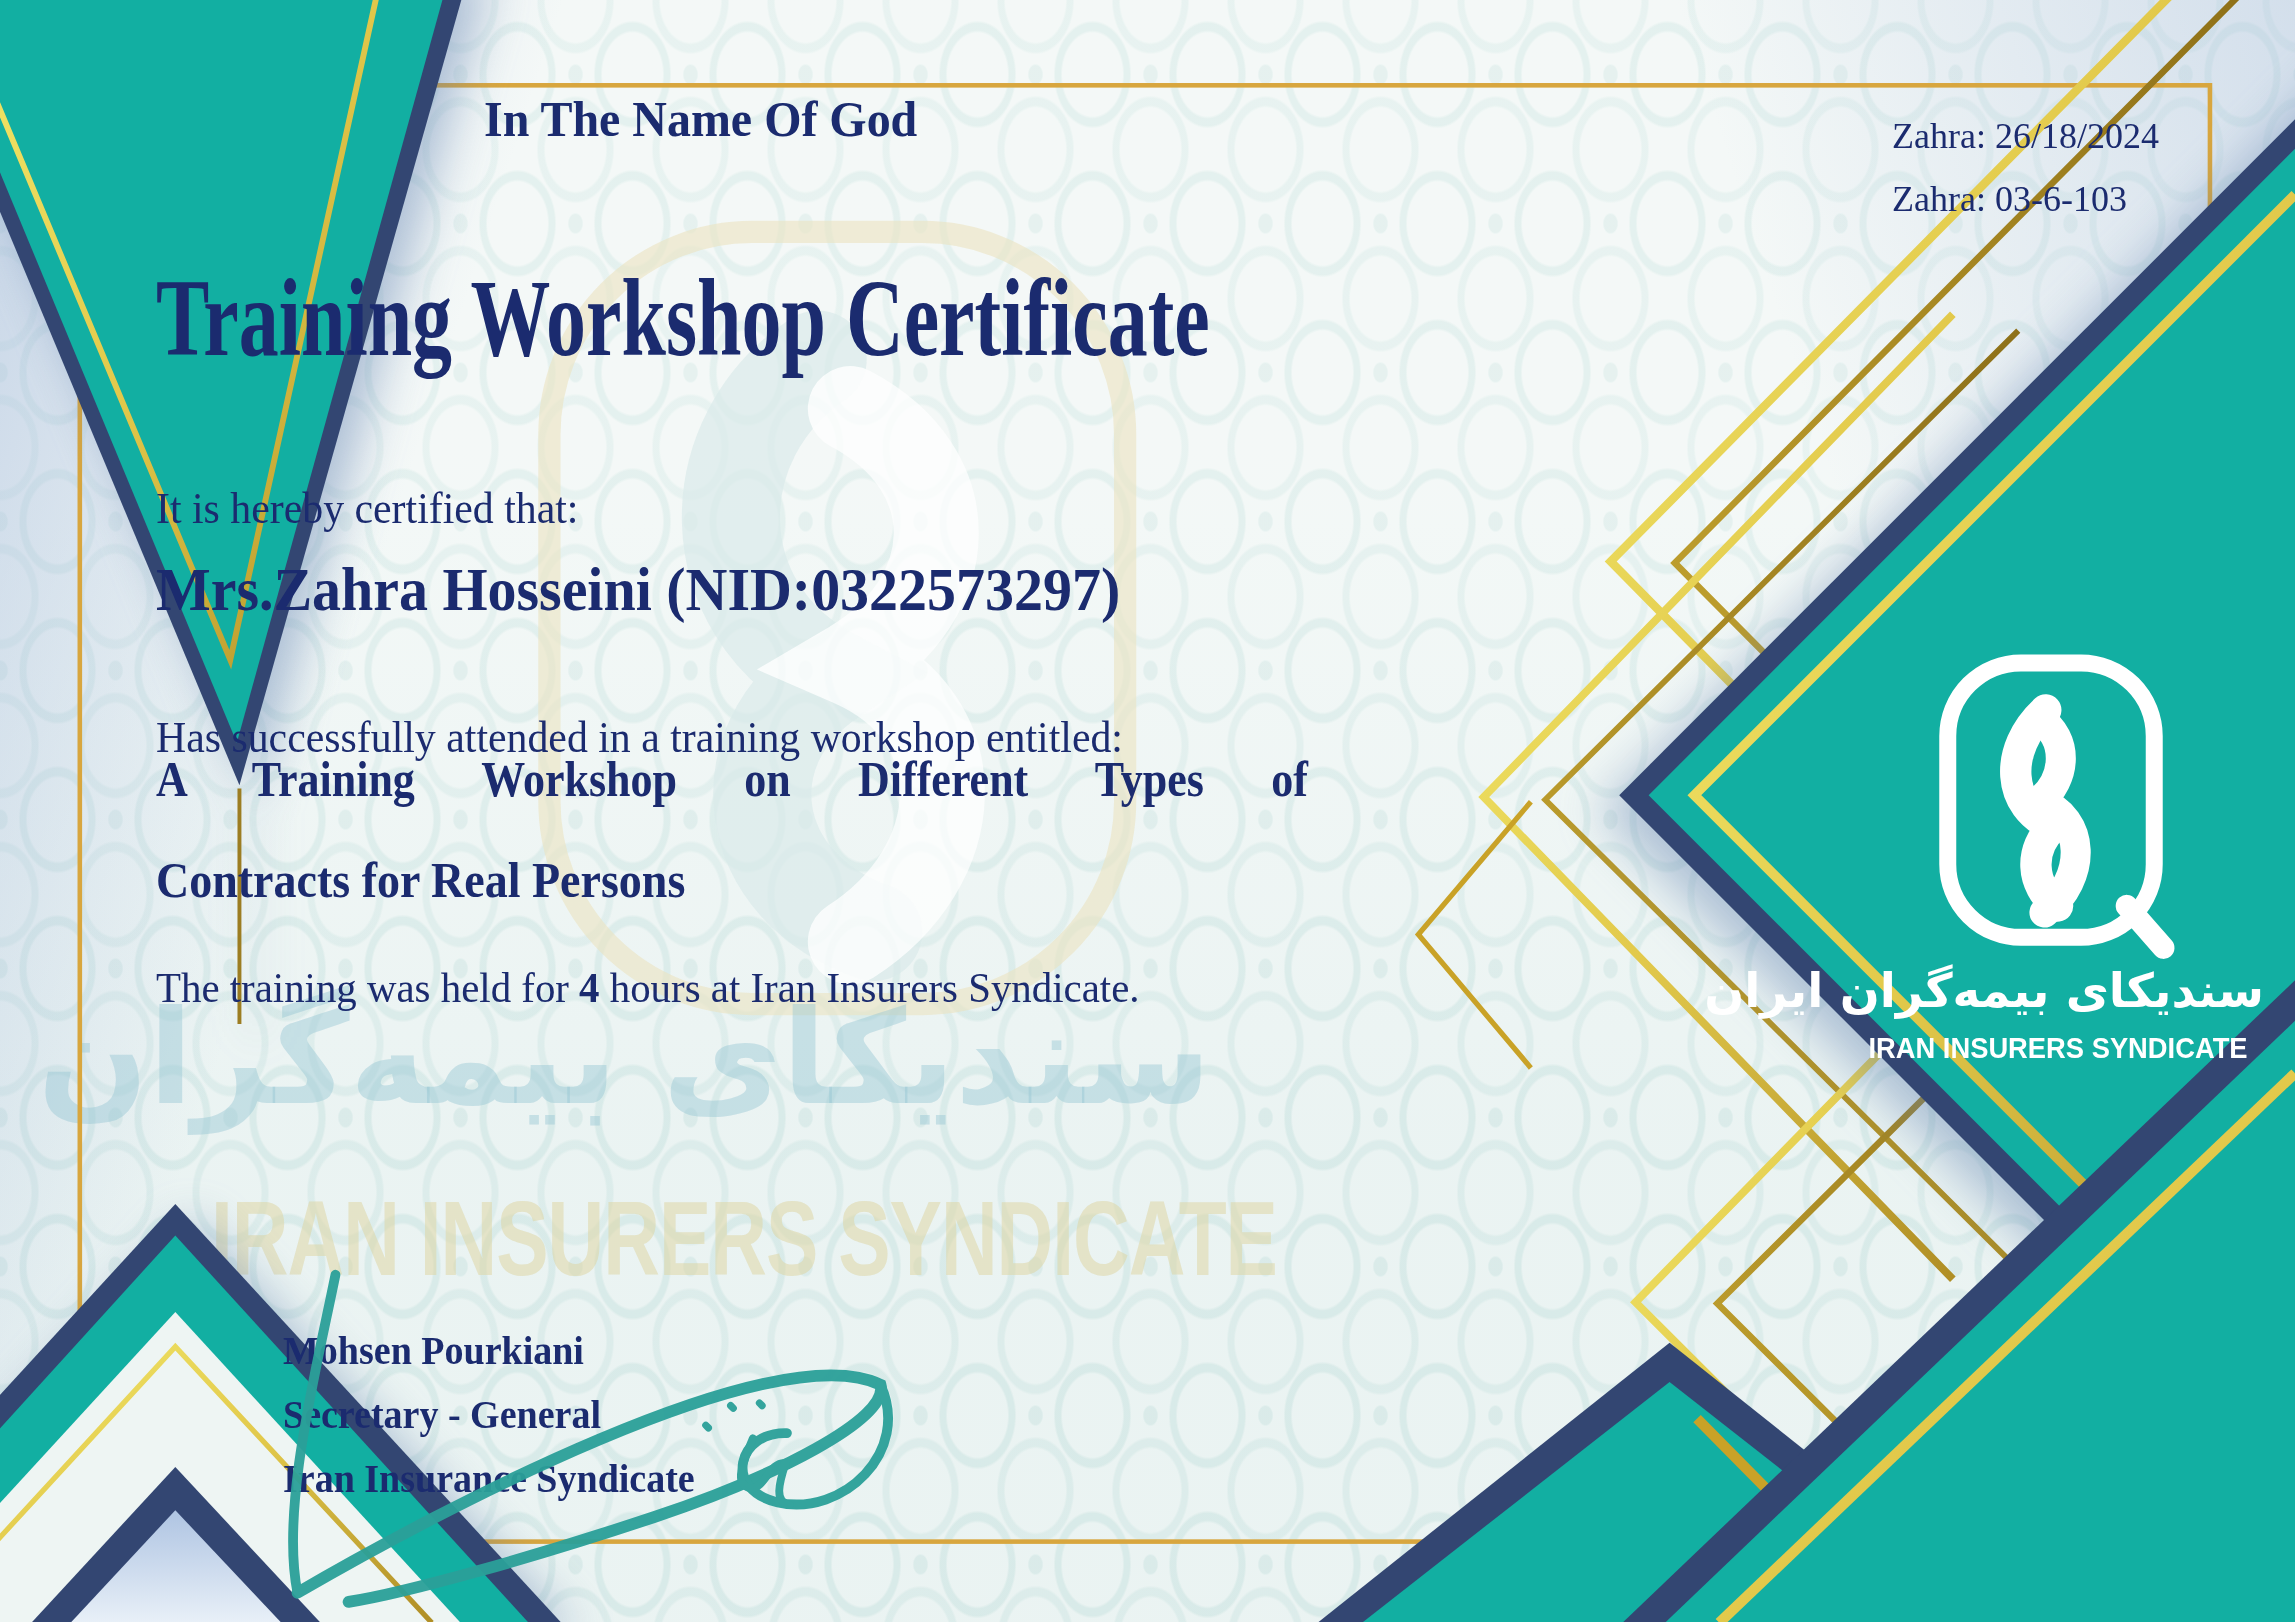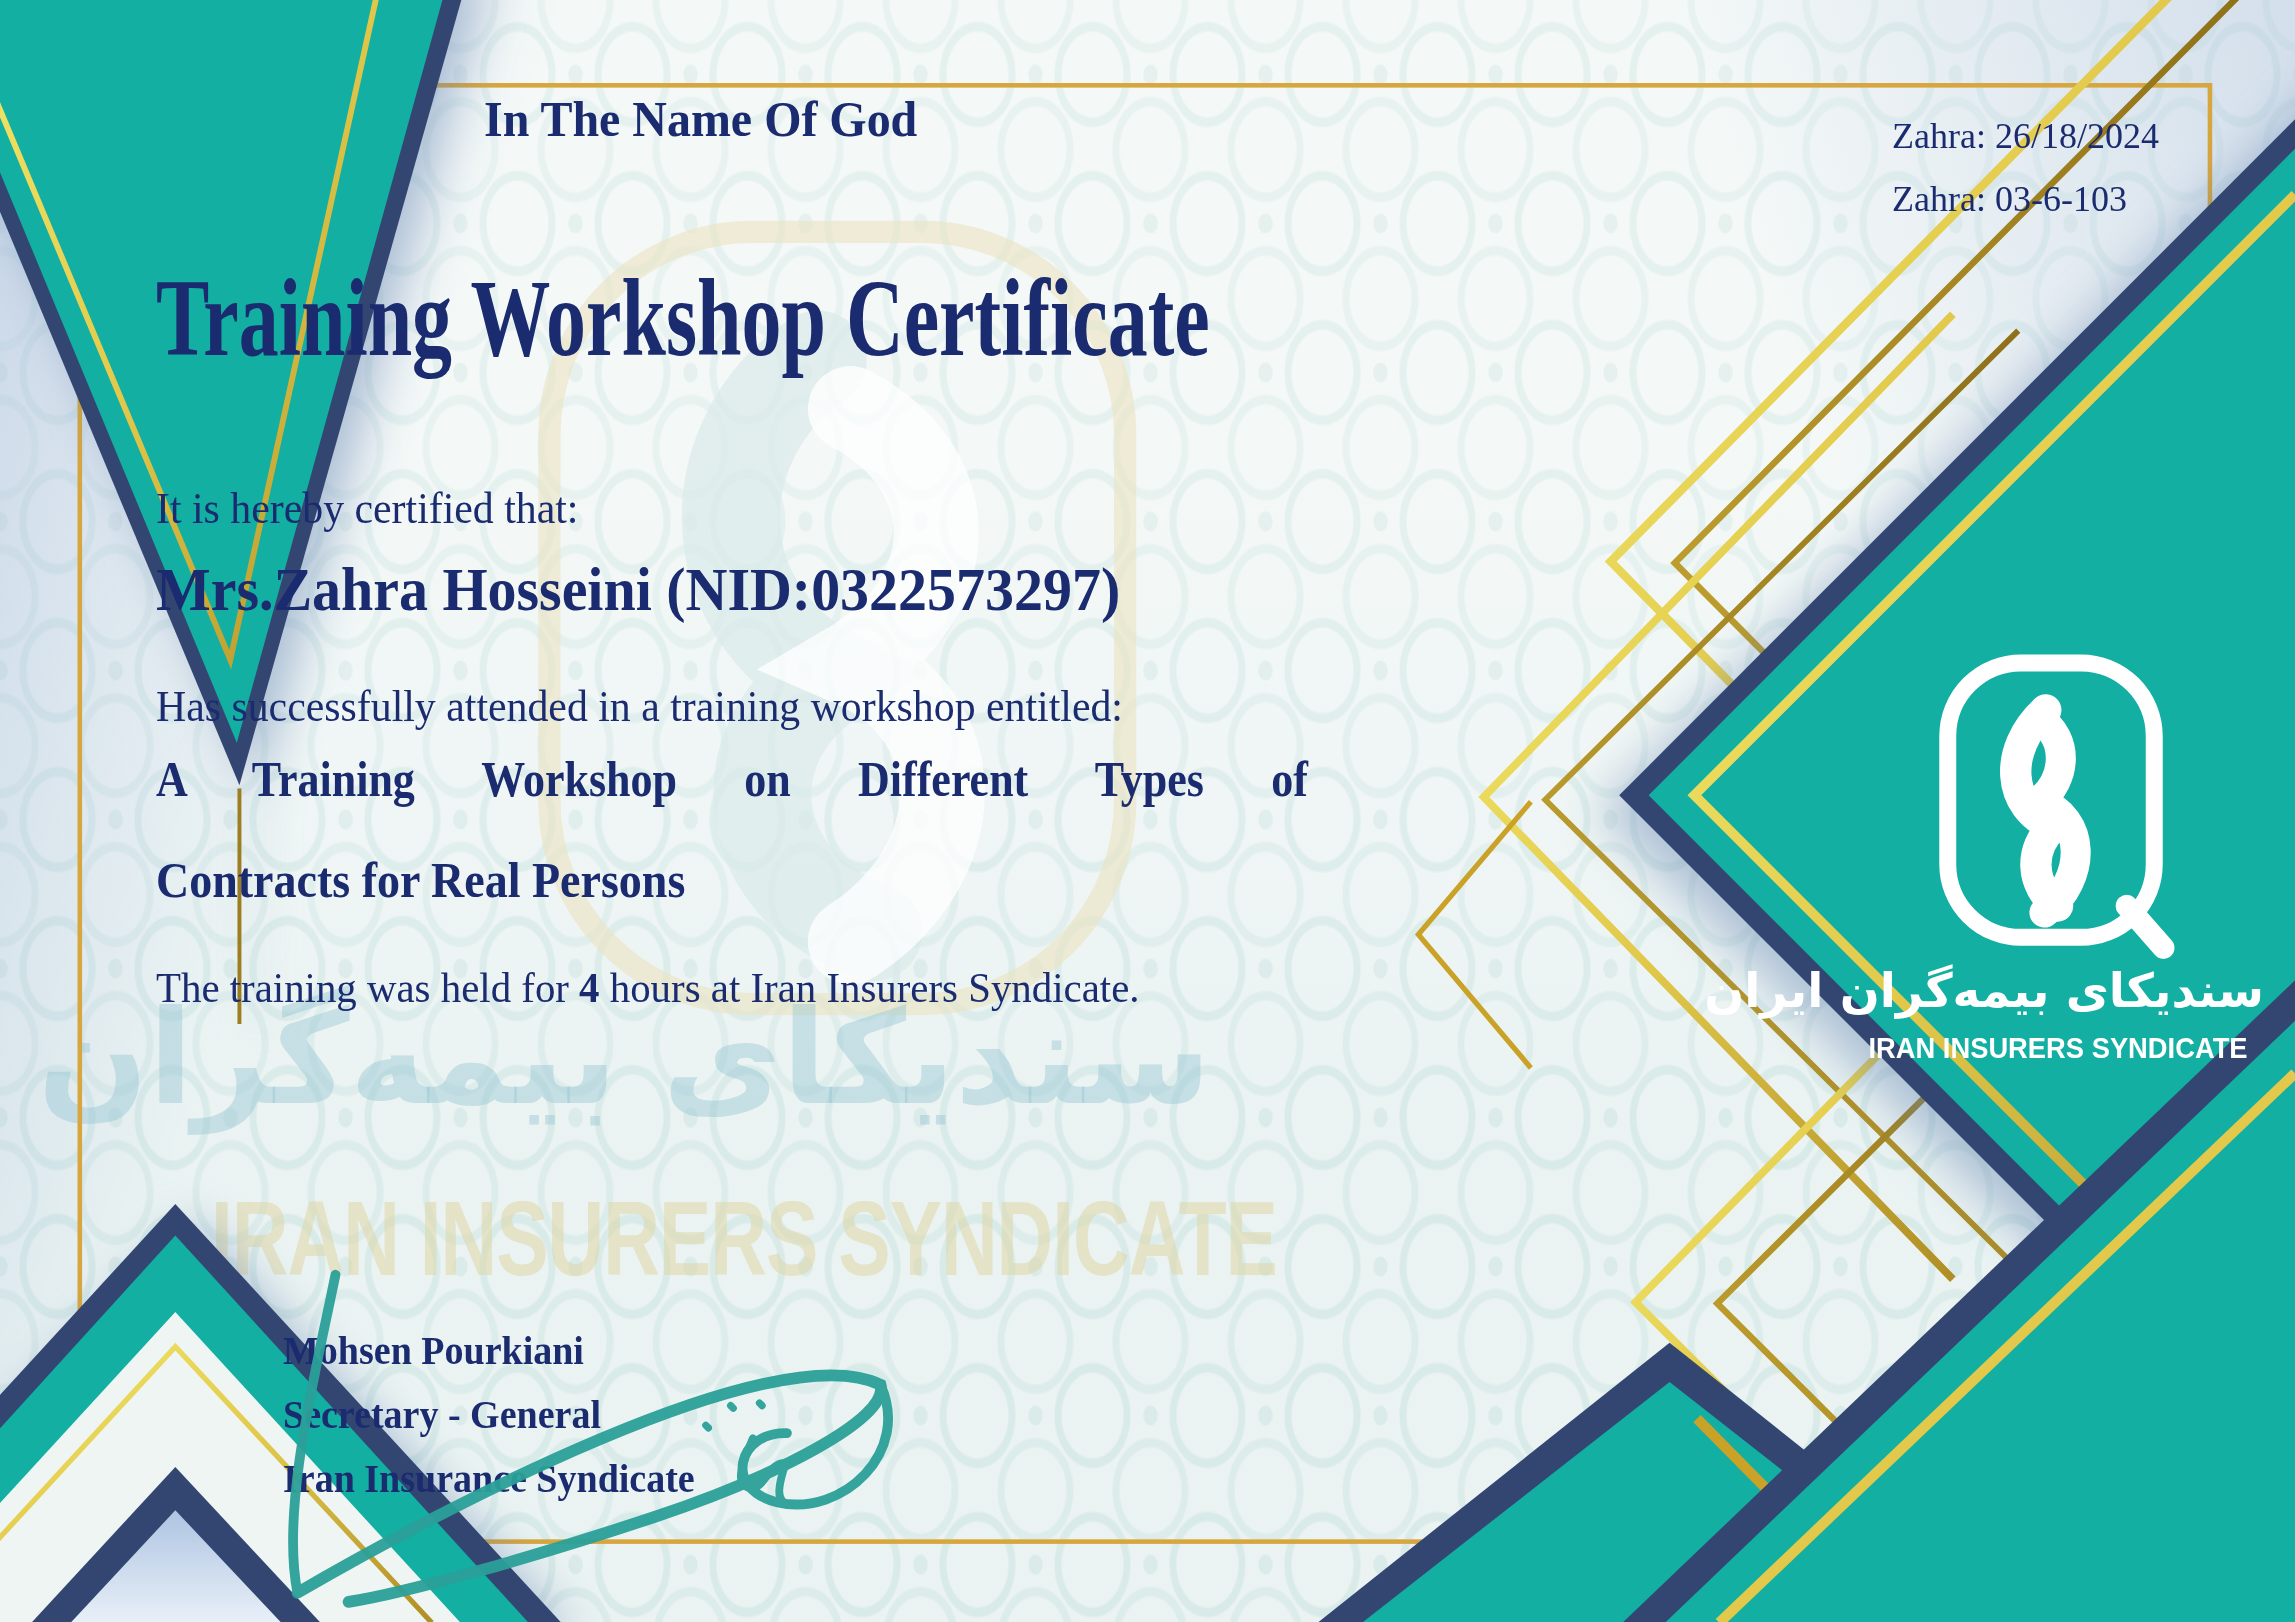--- a/index.html
+++ b/index.html
@@ -46,21 +46,21 @@
   
   .txt{position:absolute;white-space:nowrap;}
   .cond{display:inline-block;transform-origin:0 50%;}
   .bismillah{left:484px;top:90px;font-size:51px;font-weight:bold;text-decoration:underline;}
   .bismillah .cond{transform:scaleX(.94);}
   .meta{left:1892px;top:105px;font-size:36px;line-height:63px;}
   .title{left:156px;top:254px;font-size:111px;font-weight:bold;}
   .title .cond{transform:scaleX(.72);}
   .l-certify{left:156px;top:483px;font-size:44px;}
   .l-name{left:156px;top:555px;font-size:61px;font-weight:bold;}
-  .l-attend{left:156px;top:681px;font-size:44px;text-decoration:underline;}
+  .l-attend{left:156px;top:712px;font-size:44px;text-decoration:underline;}
   .l-course1{left:156px;top:750px;font-size:50px;font-weight:bold;white-space:normal;
              width:1309px;text-align:justify;text-align-last:justify;
              transform:scaleX(.88);transform-origin:0 0;}
   .l-course2{left:156px;top:851px;font-size:50px;font-weight:bold;}
   .l-course2 .cond{transform:scaleX(.92);}
   .l-duration{left:156px;top:963px;font-size:43px;}
   .body-cond{display:inline-block;transform:scaleX(.95);transform-origin:0 50%;}
   .sig-block{left:283px;top:1319px;font-size:40px;font-weight:bold;line-height:64px;}
   .sig-block .cond{transform:scaleX(.95);}
   

